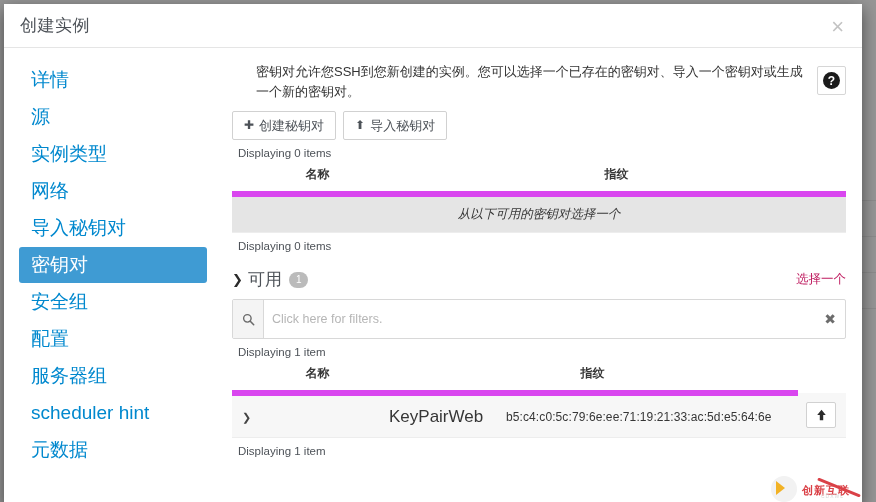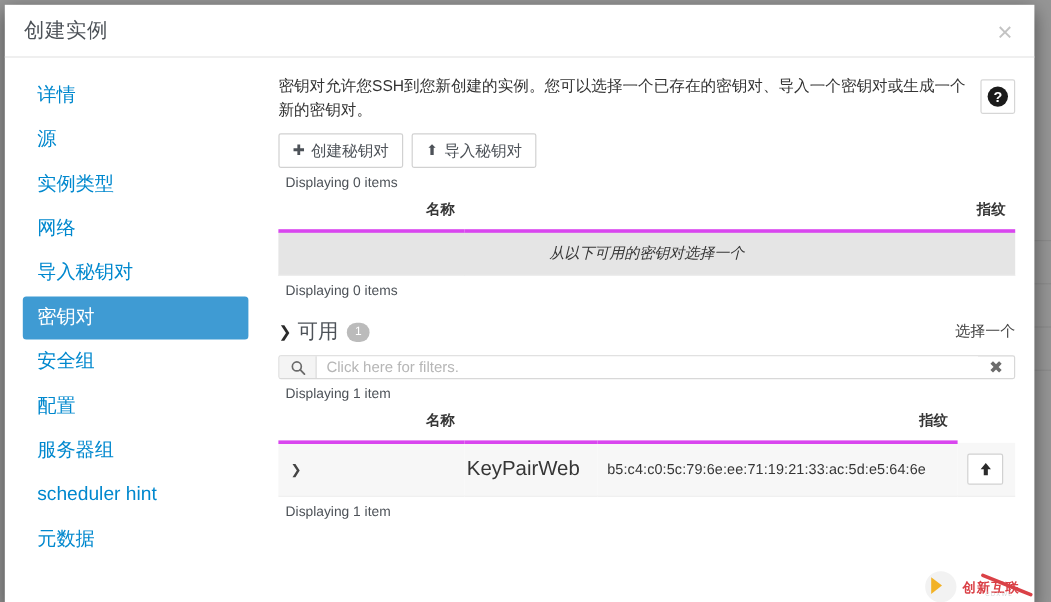--- a/index.html
+++ b/index.html
@@ -80,21 +80,21 @@
 
   
   #sidebar {
     width: 218px;
     padding: 14px 15px 0 15px;
     flex: 0 0 218px;
   }
   .nav-item {
     display: block;
     padding: 9px 12px;
-    font-size: 16px;
+    font-size: 19px;
     color: #0088ce;
     border-radius: 2px;
     cursor: pointer;
     line-height: 18px;
     margin-bottom: 1px;
   }
   .nav-item.active {
     background: #3f9bd3;
     color: #ffffff;
     border-radius: 3px;
@@ -111,20 +111,21 @@
     display: flex;
     align-items: flex-start;
     gap: 8px;
   }
   #intro-text {
     flex: 1 1 auto;
     font-size: 13px;
     color: #333;
     line-height: 20px;
     padding-top: 2px;
+    margin-left: 24px;
   }
   #help-btn {
     flex: 0 0 auto;
     width: 29px; height: 29px;
     border: 1px solid #d6d6d6;
     background: #fff;
     border-radius: 2px;
     display: flex; align-items: center; justify-content: center;
     cursor: pointer;
     margin-top: 6px;
@@ -173,26 +174,26 @@
     margin: 7px 0 4px 6px;
   }
 
   
   table.tbl {
     width: 100%;
     border-collapse: collapse;
     font-size: 12px;
   }
   table.tbl th {
-    text-align: right;
+    text-align: center;
     font-size: 12px;
     color: #363636;
     font-weight: bold;
     padding: 3px 8px 8px 8px;
-    border-bottom: 3px solid #d946ef;
+    border-bottom: 6px solid #d946ef;
   }
   table.tbl th.col-name { width: 155px; padding-left: 24px; }
   table.tbl td {
     padding: 9px 8px;
     border-bottom: 1px solid #ededed;
     color: #363636;
   }
   .empty-row td {
     background: #e5e5e5;
     text-align: center;
@@ -234,31 +235,31 @@
     color: #fff;
     font-size: 10px;
     border-radius: 9px;
     padding: 1px 7px;
     line-height: 14px;
     margin-left: 2px;
   }
   #avail-right {
     margin-left: auto;
     font-size: 12.5px;
-    color: #404040;
+    color: #be185d;
     cursor: pointer;
   }
 
   
   #filter-bar {
     display: flex;
     align-items: stretch;
     border: 1px solid #d8d8d8;
     border-radius: 2px;
-    height: 20px;
+    height: 40px;
     background: #fff;
   }
   #filter-icon {
     width: 31px;
     background: #f4f4f4;
     border-right: 1px solid #d8d8d8;
     display: flex; align-items: center; justify-content: center;
     color: #6a6a6a;
     cursor: pointer;
   }

